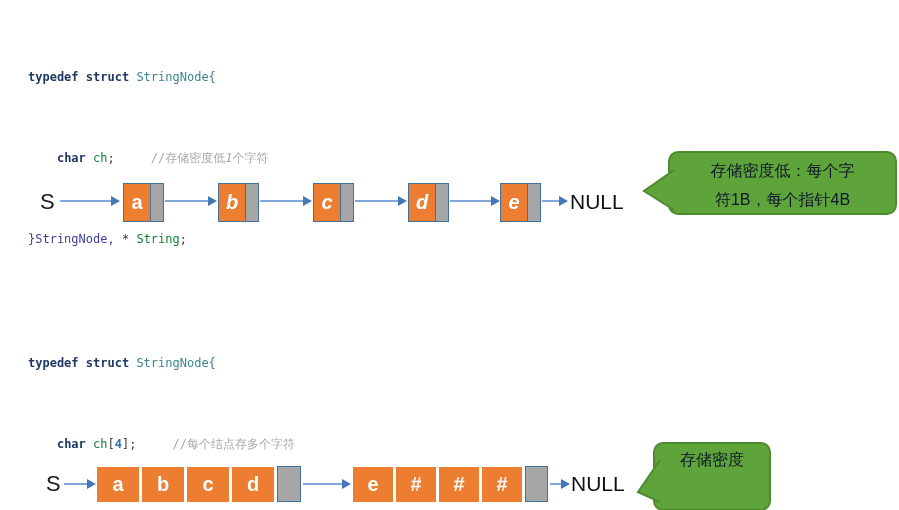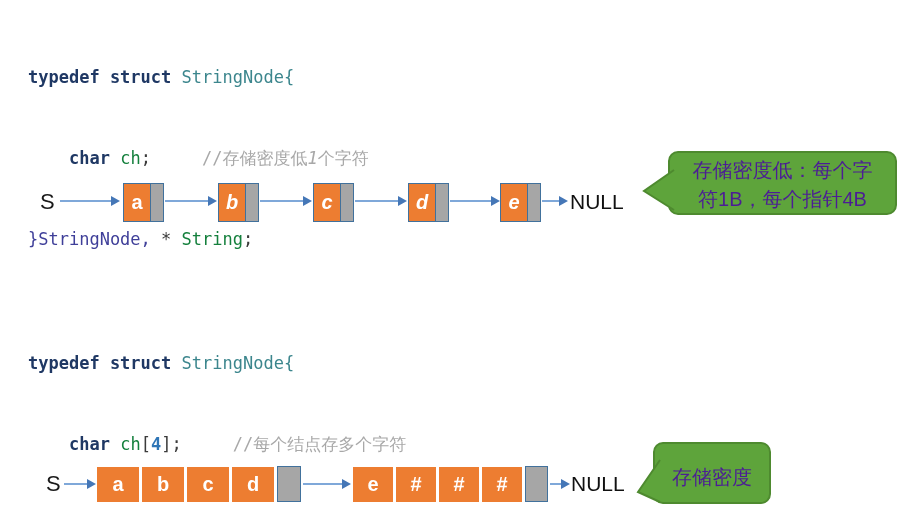--- a/index.html
+++ b/index.html
@@ -1,21 +1,21 @@
 <!DOCTYPE html>
 <html><head>
 <meta charset="utf-8">
 <style>
   html,body{margin:0;padding:0;background:#fff;}
   #stage{position:relative;width:899px;height:510px;background:#fff;overflow:hidden;
          font-family:"Liberation Sans",sans-serif;}
 
   
   .code{position:absolute;left:28px;white-space:pre;
-        font-family:"DejaVu Sans Mono",monospace;font-size:17px;line-height:27px;}
+        font-family:"DejaVu Sans Mono",monospace;font-size:12px;line-height:27px;}
   .tk-kw{color:#1F3864;font-weight:bold;}
   .tk-type{color:#3C868D;}
   .tk-plain{color:#15803d;}
   .tk-dark{color:#3B3B3B;}
   .tk-indigo{color:#3F3F99;}
   .tk-num{color:#2E75B6;font-weight:bold;}
   .tk-comment{color:#A8A8A8;}
   .tk-comment-italic{color:#A8A8A8;font-style:italic;}
 
   
@@ -34,21 +34,21 @@
   .n1-ptr{flex:1;background:#A6A6A6;border-left:1px solid #41719C;}
 
   
   .cell{position:absolute;top:467px;height:35px;background:#ED7D31;color:#fff;
       font-weight:bold;font-size:20px;display:flex;align-items:center;justify-content:center;}
   .ptr2{position:absolute;top:466px;height:36px;background:#A6A6A6;
       border:1px solid #41719C;box-sizing:border-box;}
 
   
   .callout{position:absolute;background:#5EA43B;border:2px solid #4E8A2F;border-radius:10px;
-      box-sizing:border-box;color:#4c1d95;text-align:center;font-size:20px;line-height:29px;}
+      box-sizing:border-box;color:#0f172a;text-align:center;font-size:16px;line-height:29px;}
   .callout .cl{display:block;}
   .tail{position:absolute;}
 </style>
 </head>
 <body>
 
 <div id="stage">
 
   <div class="code" style="top:10px;">
     <div><span class="tk-kw">typedef struct </span><span class="tk-type">StringNode{</span></div>
@@ -117,21 +117,21 @@
   <div class="ptr2" style="left:277px;width:24px;"></div>
 
   <div class="cell" style="left:353px;width:40px;">e</div>
   <div class="cell" style="left:396px;width:40px;">#</div>
   <div class="cell" style="left:439px;width:40px;">#</div>
   <div class="cell" style="left:482px;width:40px;">#</div>
   <div class="ptr2" style="left:525px;width:23px;"></div>
 
   <div class="null-label" style="left:571px;top:473px;">NULL</div>
 
-  <div class="callout" style="left:653px;top:442px;width:118px;height:62px;padding-top:19px;line-height:28px;">
+  <div class="callout" style="left:653px;top:442px;width:118px;height:69px;padding-top:2px;line-height:28px;">
     <span class="cl">存储密度</span>
   </div>
   <svg class="tail" style="left:632px;top:456px;" width="32" height="48">
     <polygon points="28,4 6,36 28,46" fill="#5EA43B"></polygon>
     <path d="M28,4 L6,36 L28,46" fill="none" stroke="#4E8A2F" stroke-width="2"></path>
   </svg>
 
 </div>
 
 </body></html>

